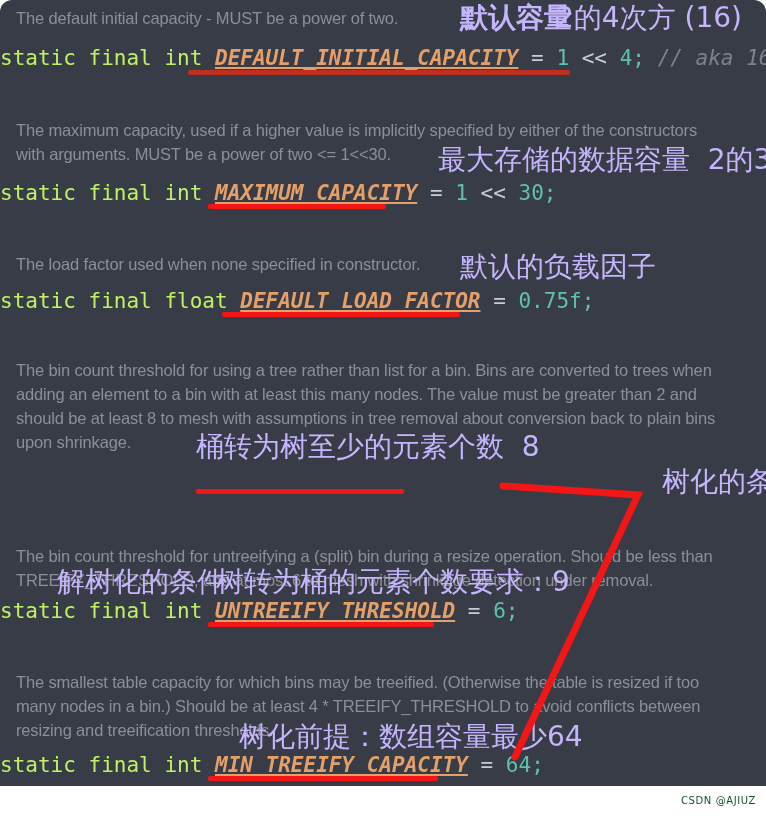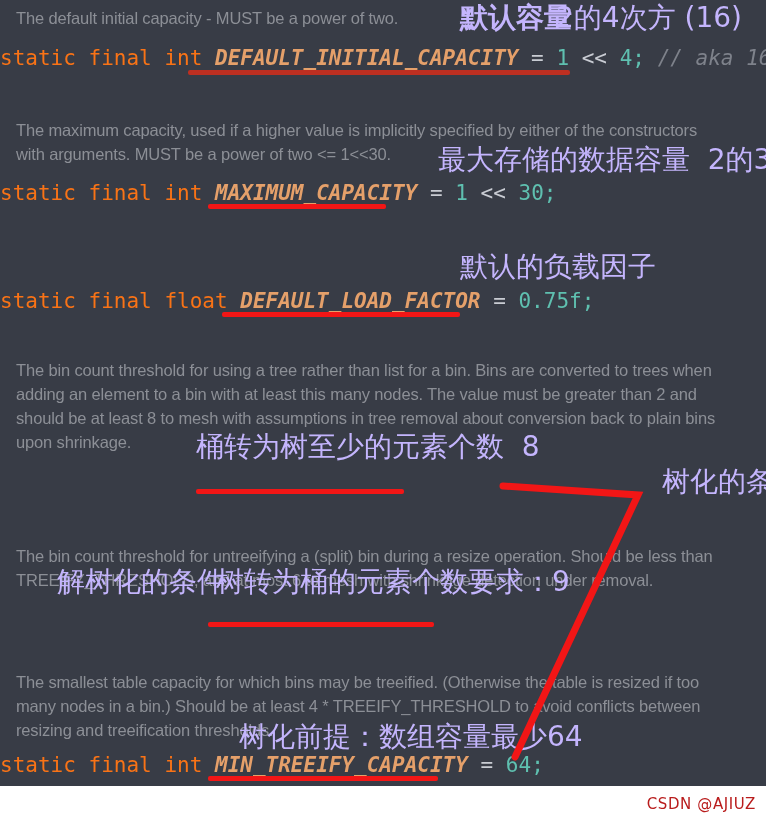--- a/index.html
+++ b/index.html
@@ -13,20 +13,21 @@
     overflow: hidden;
     font-family: "Liberation Sans", sans-serif;
   }
 
   #screen {
     position: relative;
     width: 766px;
     height: 819px;
     background: #ffffff;
     overflow: hidden;
+    border-radius: 12px;
   }
 
   
   #code-panel {
     position: absolute;
     left: 0; top: 0;
     width: 766px;
     height: 786px;
     background: #383c46;
     overflow: hidden;
@@ -46,23 +47,23 @@
   
   .code-line {
     position: absolute;
     left: 0;
     font-family: "DejaVu Sans Mono", monospace;
     font-size: 21px;
     line-height: 26px;
     white-space: pre;
     letter-spacing: 0px;
   }
-  .kw   { color: #f97316; margin-top: 40px; }
+  .kw   { color: #bef264; margin-top: 40px; }
   .ident{ color: #e8a濃; }
-  .ident{ color: #e5a06a; font-style: italic; font-weight: bold; }
+  .ident{ color: #e5a06a; font-style: italic; font-weight: bold; text-decoration: underline; }
   .op   { color: #c9ccd3; }
   .num  { color: #5fc0b0; }
   .punc { color: #5fc0b0; }
   .cmt  { color: #7e828b; font-style: italic; }
 
   
   .underline {
     position: absolute;
     height: 5px;
     border-radius: 2px;
@@ -87,23 +88,23 @@
     left: 0; top: 0;
     width: 766px; height: 786px;
     pointer-events: none;
   }
 
   
   #watermark {
     position: absolute;
     right: 10px;
     top: 795px;
-    color: #b91c1c;
+    color: #14532d;
     font-family: "DejaVu Sans", sans-serif;
-    font-size: 15px;
+    font-size: 10px;
     letter-spacing: 0.6px;
     white-space: pre;
   }
 </style>
 </head>
 <body>
 
 <div id="screen">
 
   <div id="code-panel">
@@ -119,20 +120,21 @@
 
     <div class="doc-block" style="left:16px; top:118px; width:760px;">The maximum capacity, used if a higher value is implicitly specified by either of the constructors
 with arguments. MUST be a power of two &lt;= 1&lt;&lt;30.</div>
 
     <div class="code-line" style="top:180px;"><span class="kw">static</span><span class="op"> </span><span class="kw">final</span><span class="op"> </span><span class="kw">int</span><span class="op"> </span><span class="ident">MAXIMUM_CAPACITY</span><span class="op"> </span><span class="op">=</span><span class="op"> </span><span class="num">1</span><span class="op"> </span><span class="op">&lt;&lt;</span><span class="op"> </span><span class="num">30</span><span class="punc">;</span></div>
 
     <div class="underline bright" style="left:208px; top:204px; width:178px;"></div>
 
     <div class="annot" style="left:438px; top:148px;">最大存储的数据容量  2的30次方</div>
 
+    <div class="doc-block" style="left:16px; top:252px; width:470px;">The load factor used when none specified in constructor.</div>
 
     <div class="code-line" style="top:288px;"><span class="kw">static</span><span class="op"> </span><span class="kw">final</span><span class="op"> </span><span class="kw">float</span><span class="op"> </span><span class="ident">DEFAULT_LOAD_FACTOR</span><span class="op"> </span><span class="op">=</span><span class="op"> </span><span class="num">0.75f</span><span class="punc">;</span></div>
 
     <div class="underline bright" style="left:222px; top:312px; width:238px;"></div>
 
     <div class="annot" style="left:460px; top:255px;text-align:right;">默认的负载因子</div>
 
     <div class="doc-block" style="left:16px; top:358px; width:762px;">The bin count threshold for using a tree rather than list for a bin. Bins are converted to trees when
 adding an element to a bin with at least this many nodes. The value must be greater than 2 and
 should be at least 8 to mesh with assumptions in tree removal about conversion back to plain bins
@@ -140,20 +142,21 @@
 
 
     <div class="underline bright" style="left:196px; top:489px; width:208px;"></div>
 
     <div class="annot" style="left:196px; top:435px;">桶转为树至少的元素个数  8</div>
     <div class="annot" style="left:662px; top:470px;">树化的条件</div>
 
     <div class="doc-block" style="left:16px; top:544px; width:762px;">The bin count threshold for untreeifying a (split) bin during a resize operation. Should be less than
 TREEIFY_THRESHOLD, and at most 6 to mesh with shrinkage detection under removal.</div>
 
+    <div class="code-line" style="top:598px;"><span class="kw">static</span><span class="op"> </span><span class="kw">final</span><span class="op"> </span><span class="kw">int</span><span class="op"> </span><span class="ident">UNTREEIFY_THRESHOLD</span><span class="op"> </span><span class="op">=</span><span class="op"> </span><span class="num">6</span><span class="punc">;</span></div>
 
     <div class="underline bright" style="left:208px; top:622px; width:226px;"></div>
 
     <div class="annot" style="left:57px; top:570px;">解树化的条件</div>
     <div class="annot" style="left:216px; top:570px;">树转为桶的元素个数要求：9</div>
 
     <div class="doc-block" style="left:16px; top:670px; width:762px;">The smallest table capacity for which bins may be treeified. (Otherwise the table is resized if too
 many nodes in a bin.) Should be at least 4 * TREEIFY_THRESHOLD to avoid conflicts between
 resizing and treeification thresholds.</div>
 

